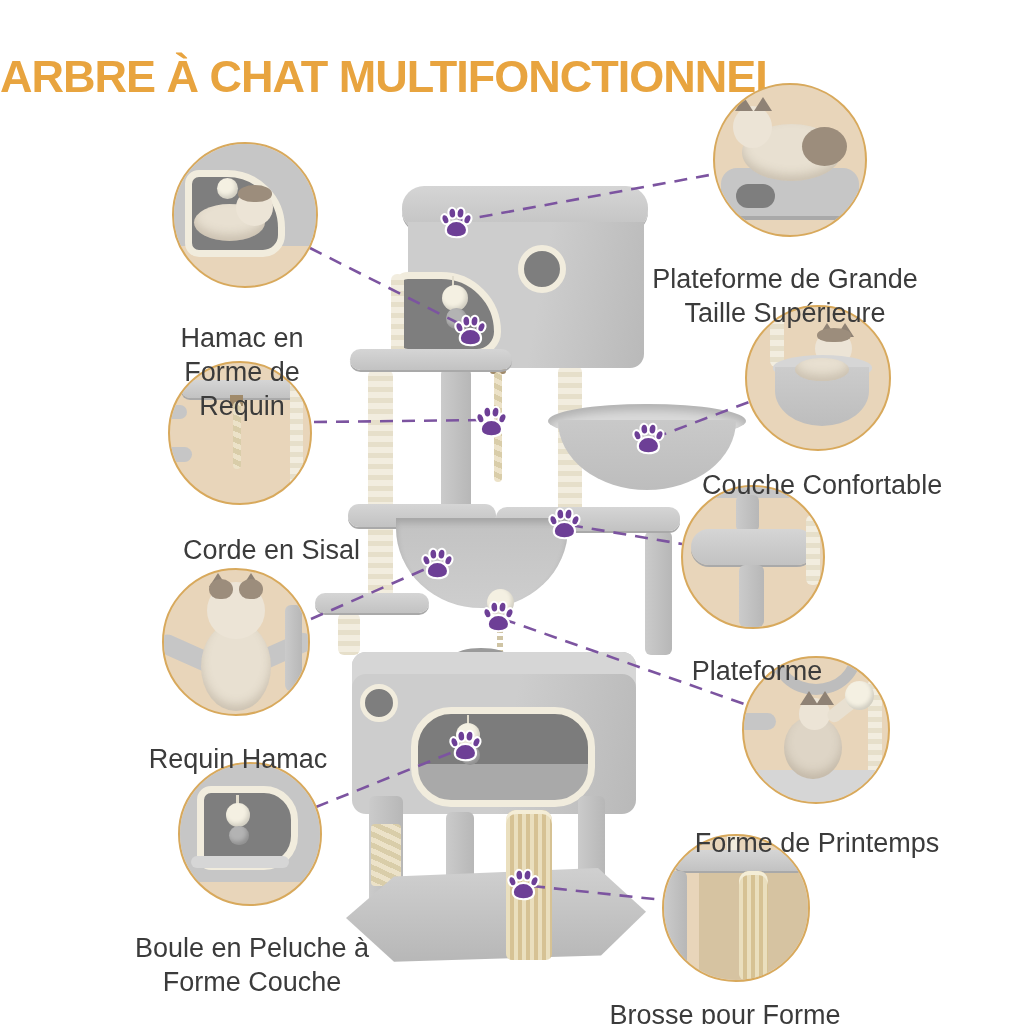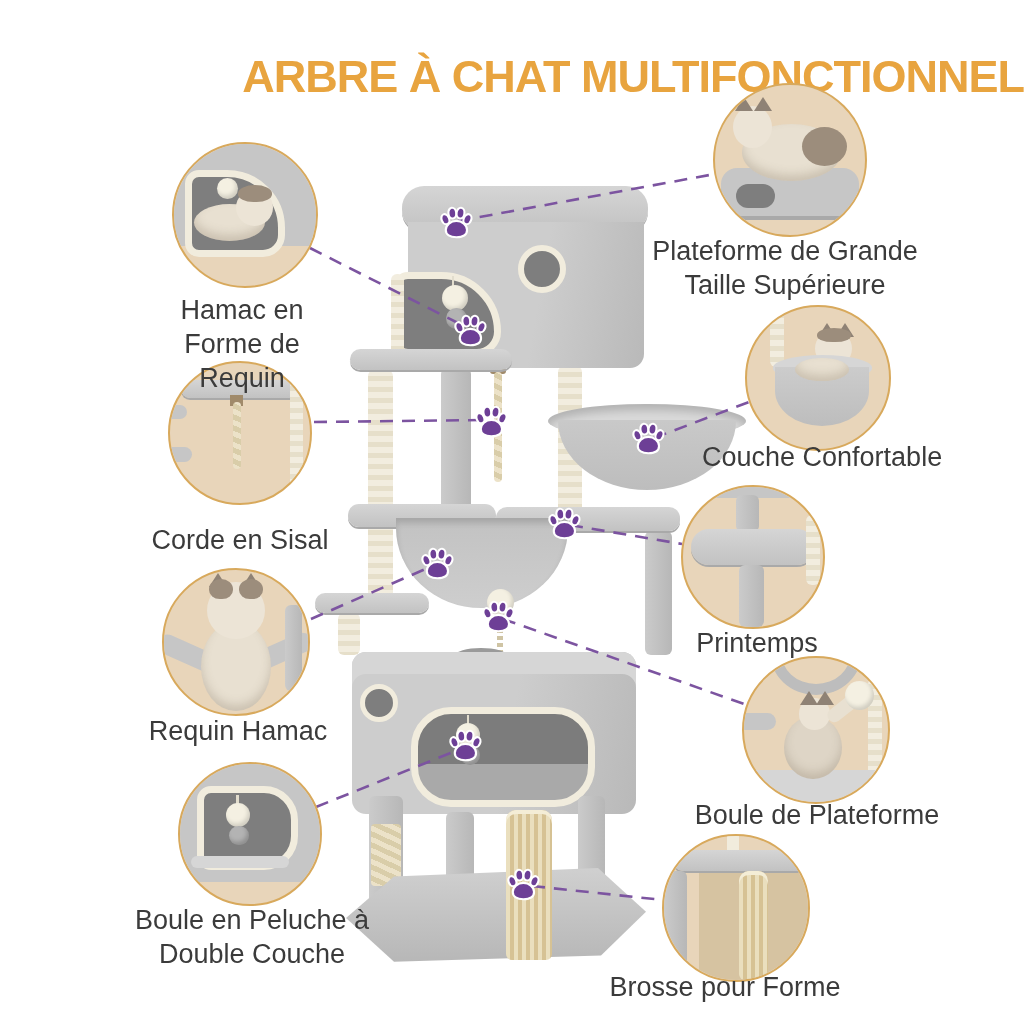--- a/index.html
+++ b/index.html
@@ -3,21 +3,21 @@
 <meta charset="utf-8">
 <style>
   html,body{margin:0;padding:0;}
   body{
     position:relative;width:1024px;height:1024px;overflow:hidden;
     background:#ffffff;font-family:"Liberation Sans",sans-serif;
   }
   .abs{position:absolute;}
   
   .title{
-    position:absolute;top:22px;left:0;width:100%;text-align:right;
+    position:absolute;top:22px;left:0;width:100%;text-align:left;
     font-size:45px;line-height:50px;font-weight:bold;letter-spacing:-1px;
     color:var(--title_accent,#E8A43F);
   }
   
   .callout-label{
     position:absolute;text-align:center;
     font-size:27px;line-height:34px;color:var(--label_text,#3B3B3B);
   }
   .nowrap{white-space:nowrap;}
   
@@ -43,21 +43,21 @@
   .tree div{position:absolute;}
   .post-crm{background:repeating-linear-gradient(180deg,#f2eddf 0 6px,#e6dfca 6px 11px);border-radius:6px;}
   .post-gry{background:linear-gradient(90deg,#cbcbcb,#b7b7b7);border-radius:6px;}
   .plat{background:linear-gradient(#d5d5d5,#c2c2c2);border-radius:11px;box-shadow:0 2px 0 #a9a9a9;}
   .box{background:linear-gradient(100deg,#cdcdcd 55%,#b9b9b9);}
   .trim{border:7px solid #f1ecdd;}
   .sisal{background:repeating-linear-gradient(25deg,#ece2c8 0 5px,#d9cda9 5px 10px);border-radius:4px;}
   .brush{background:repeating-linear-gradient(90deg,#eadfbe 0 4px,#d6c294 4px 8px);border-radius:10px 10px 6px 6px;box-shadow:inset 0 4px 0 #f4edd6;}
   svg.overlay{position:absolute;left:0;top:0;z-index:10;pointer-events:none;}
   .callout-circle{z-index:20;}
-  .callout-label{z-index:21;}
+  .callout-label{z-index:21;margin-top:28px;}
 </style>
 </head>
 <body>
 
 <h1 class="title">ARBRE À CHAT MULTIFONCTIONNEL</h1>
 
 <div class="tree abs" style="left:0;top:0;width:1024px;height:1024px;">
 
   <div class="post-crm" style="left:368px;top:370px;width:25px;height:232px;"></div>
   <div class="post-gry" style="left:441px;top:368px;width:30px;height:142px;"></div>
@@ -225,19 +225,19 @@
 <div class="callout-circle" style="left:662px;top:834px;width:148px;height:148px;">
   <div class="abs" style="left:24%;top:18%;width:76%;height:82%;background:#d6c3a1;"></div>
   <div class="abs crm" style="left:44%;top:0;width:8%;height:12%;"></div>
   <div class="abs plat" style="left:6%;top:10%;width:94%;height:14%;"></div>
   <div class="abs brush" style="left:52%;top:24%;width:20%;height:76%;"></div>
   <div class="abs post-gry" style="left:0;top:24%;width:16%;height:76%;"></div>
 </div>
 
 <div class="callout-label" style="left:147px;top:293px;width:190px;">Hamac en Forme de Requin</div>
 <div class="callout-label" style="left:650px;top:234px;width:270px;">Plateforme de Grande Taille Supérieure</div>
-<div class="callout-label nowrap" style="left:120px;top:523px;width:240px;">Corde en Sisal</div>
+<div class="callout-label nowrap" style="left:120px;top:505px;width:240px;text-align:right;">Corde en Sisal</div>
 <div class="callout-label nowrap" style="left:702px;top:440px;width:240px;">Couche Confortable</div>
 <div class="callout-label nowrap" style="left:118px;top:714px;width:240px;">Requin Hamac</div>
-<div class="callout-label nowrap" style="left:647px;top:626px;width:220px;">Printemps</div>
-<div class="callout-label nowrap" style="left:687px;top:798px;width:260px;">Boule de Plateforme</div>
-<div class="callout-label" style="left:127px;top:903px;width:250px;">Boule en Peluche à Double Couche</div>
+<div class="callout-label nowrap" style="left:647px;top:626px;width:220px;">Plateforme</div>
+<div class="callout-label nowrap" style="left:687px;top:798px;width:260px;">Forme de Printemps</div>
+<div class="callout-label" style="left:127px;top:903px;width:250px;">Boule en Peluche à Forme Couche</div>
 <div class="callout-label nowrap" style="left:605px;top:970px;width:240px;">Brosse pour Forme</div>
 
 </body></html>

